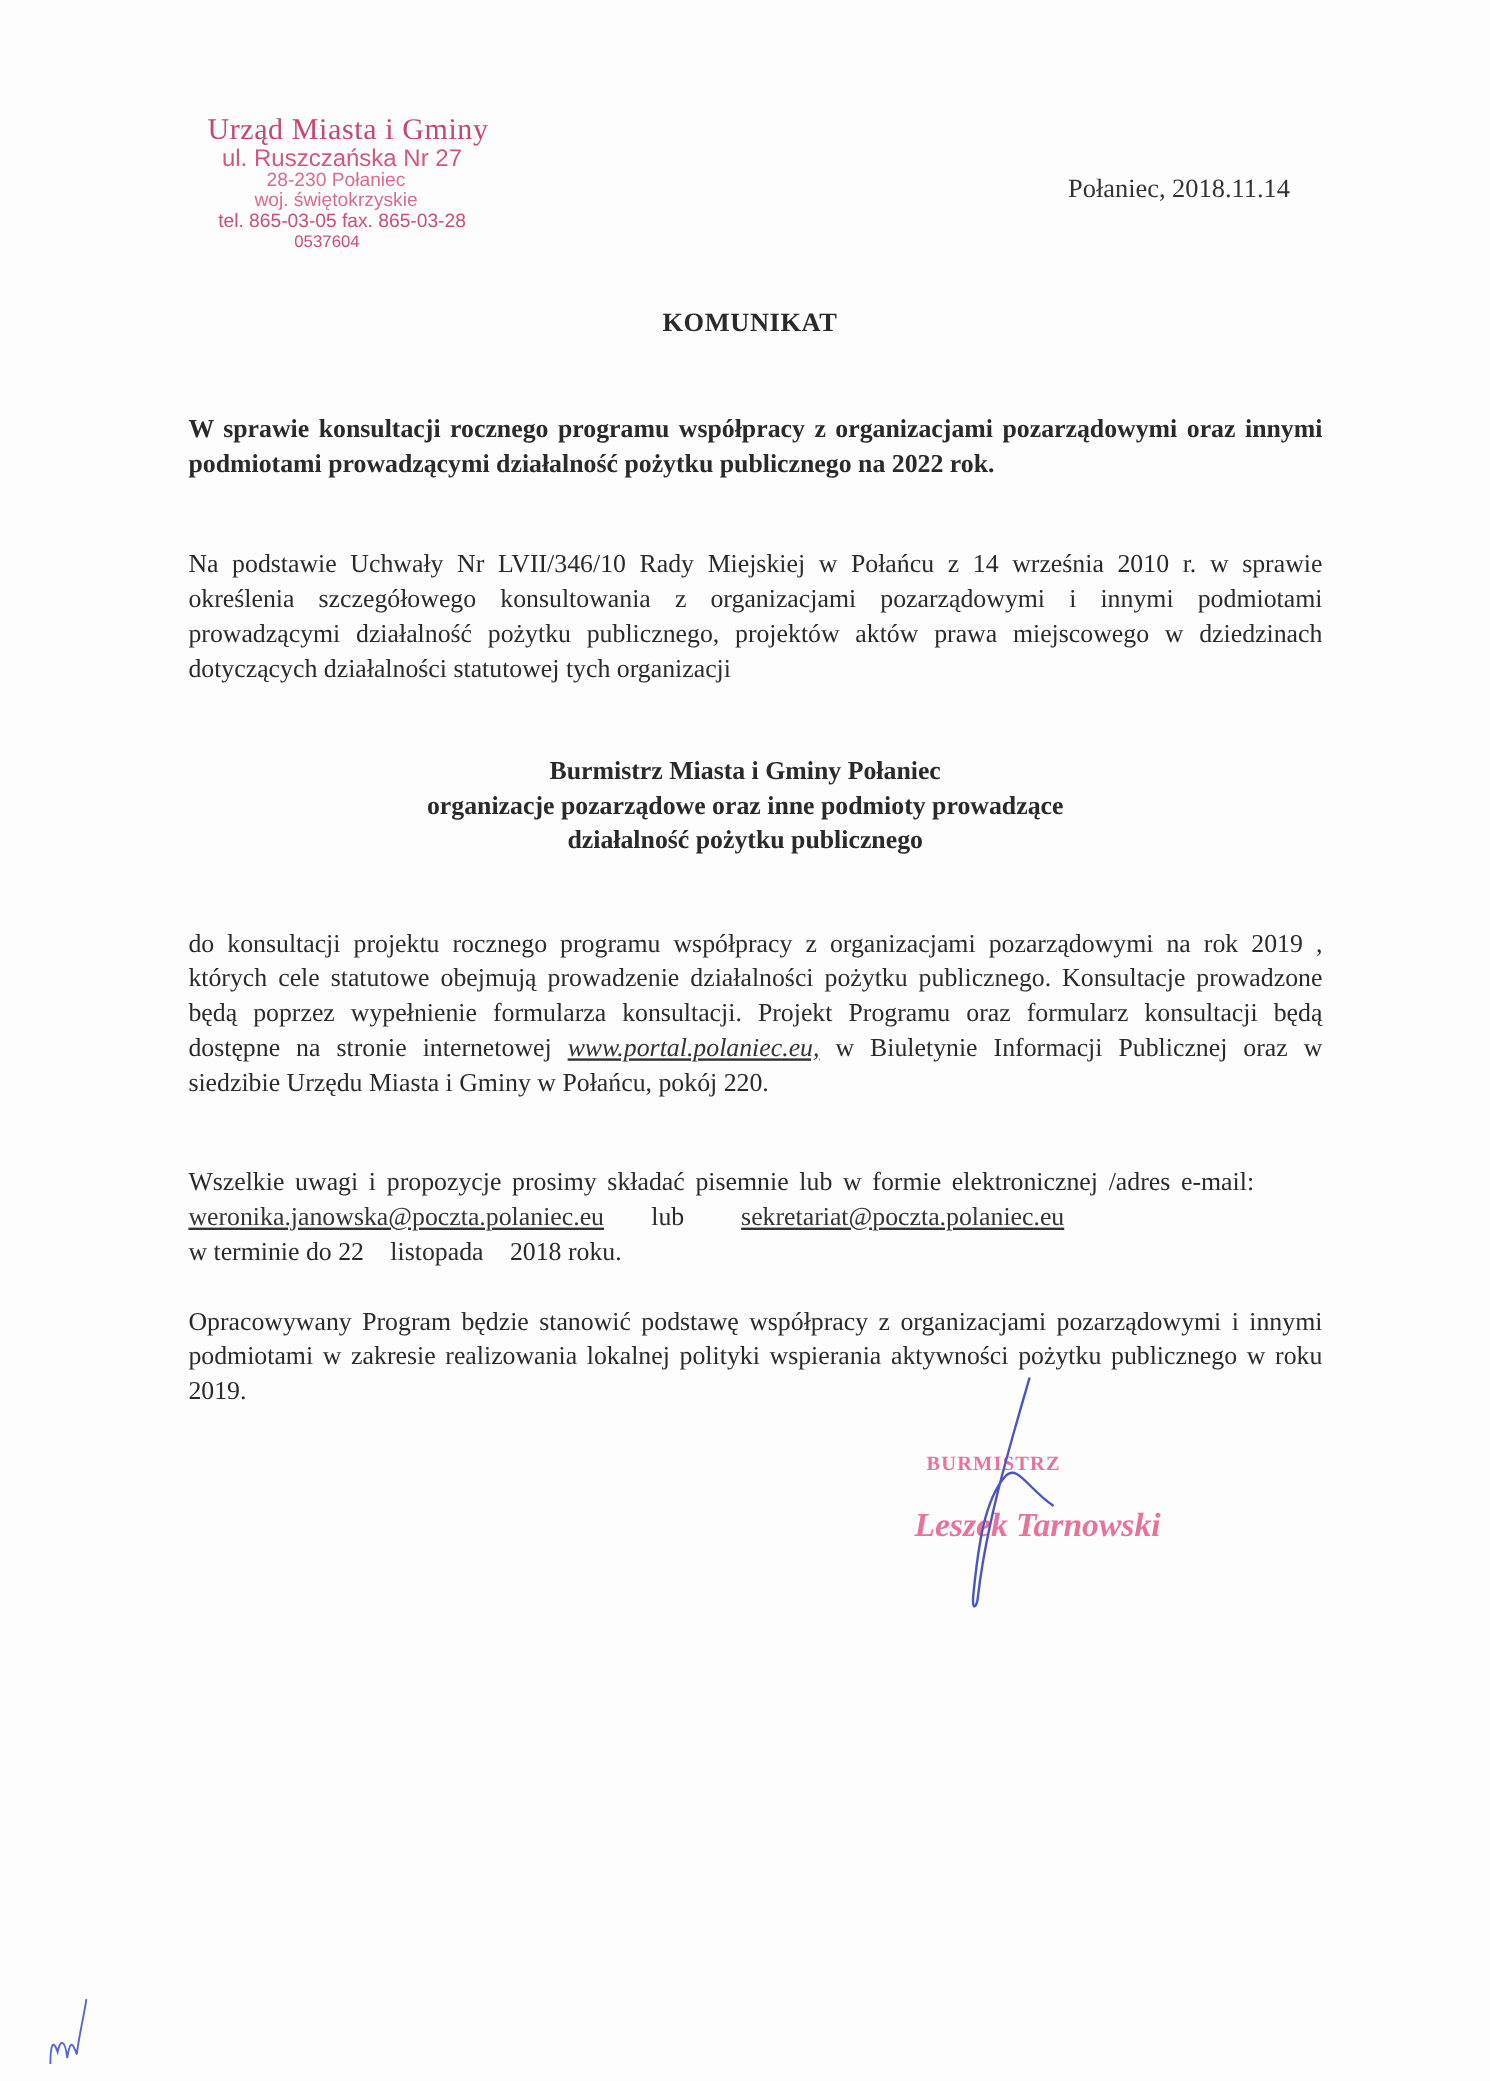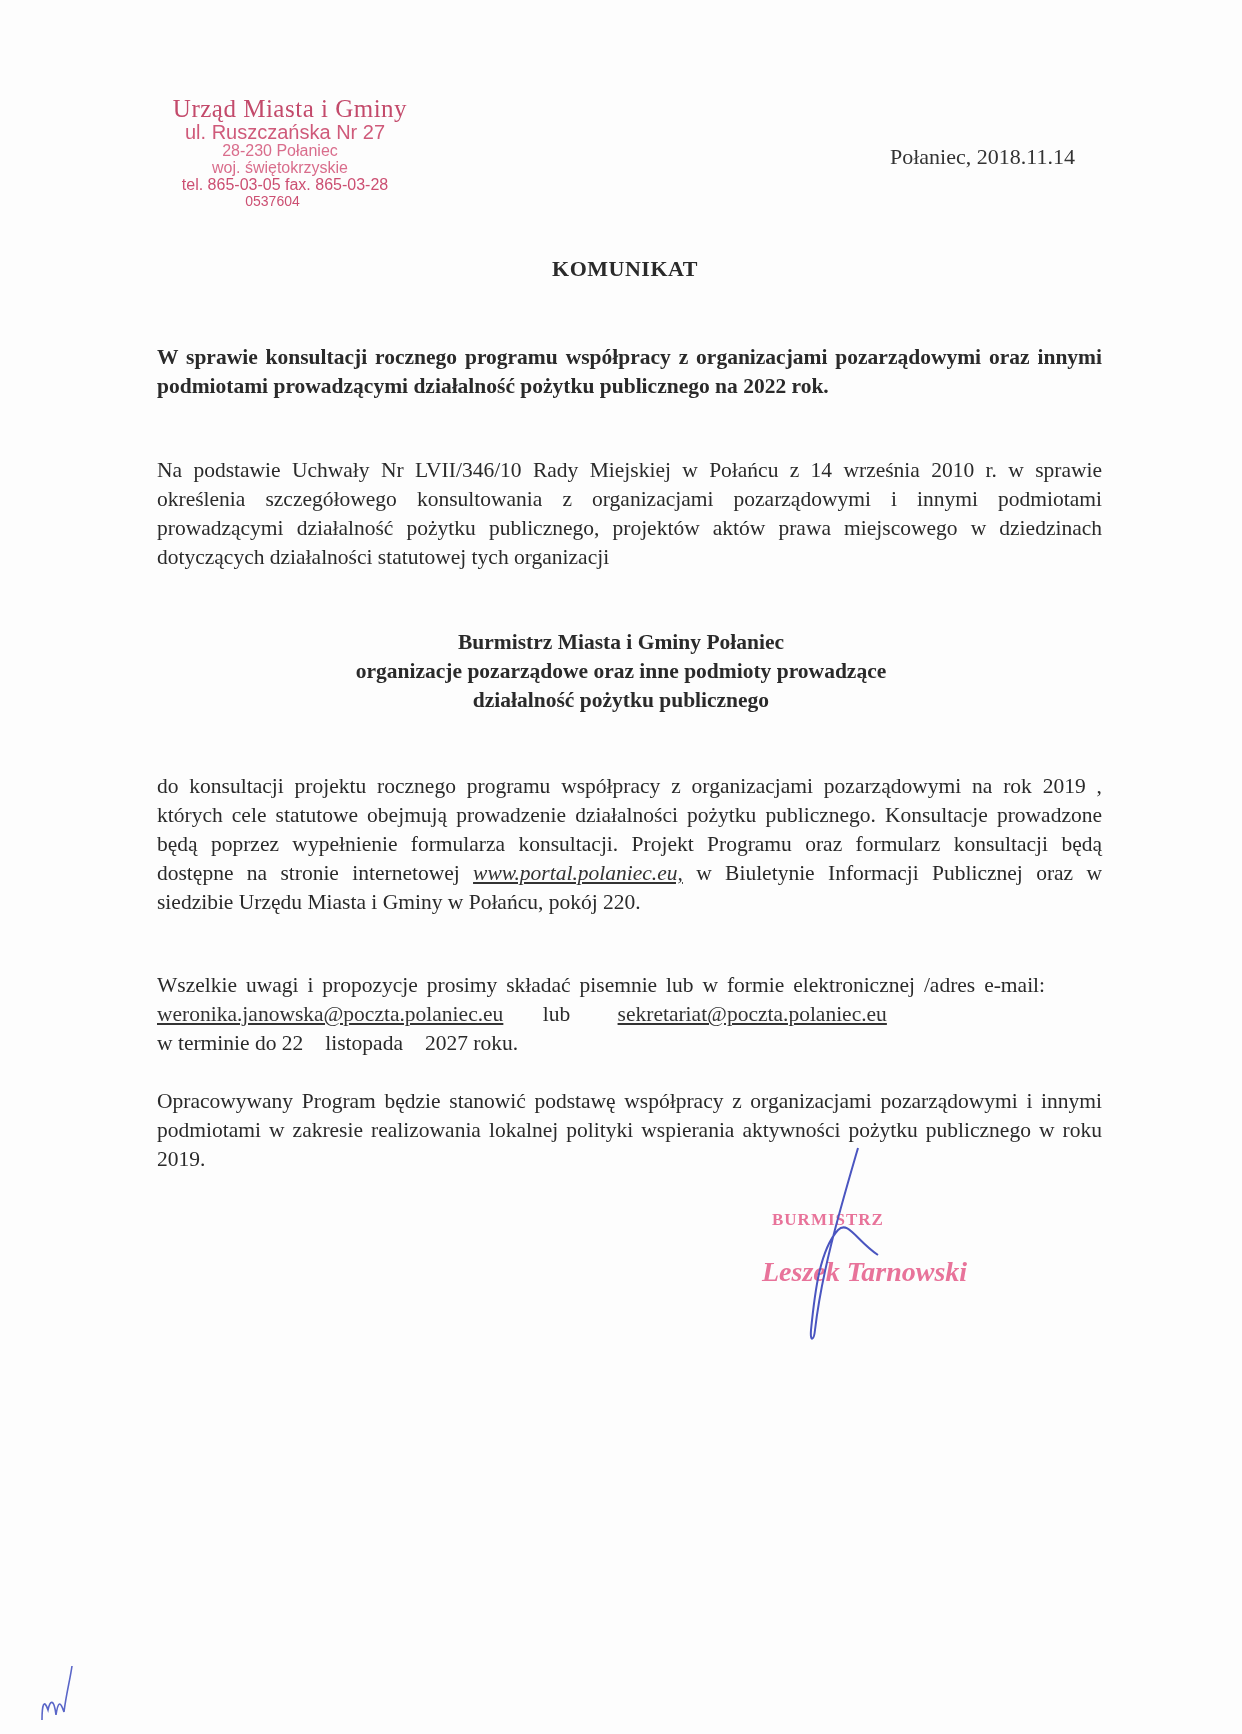--- a/index.html
+++ b/index.html
@@ -59,21 +59,21 @@
 
 <div class="para p2">
   <span>do konsultacji projektu rocznego programu współpracy z organizacjami pozarządowymi na rok 2019 , których cele statutowe obejmują prowadzenie działalności pożytku publicznego. Konsultacje prowadzone będą poprzez wypełnienie formularza konsultacji. Projekt Programu oraz formularz konsultacji będą dostępne na stronie internetowej </span><a class="link italic">www.portal.polaniec.eu,</a><span> w Biuletynie Informacji Publicznej oraz w siedzibie Urzędu Miasta i Gminy w Połańcu, pokój 220.</span>
 </div>
 
 <div class="para p3">
   <span>Wszelkie uwagi i propozycje prosimy składać pisemnie lub w formie elektronicznej /adres e-mail:</span>
   <span class="gap" style="width:48px"></span><a class="link">weronika.janowska@poczta.polaniec.eu</a>
   <span class="gap" style="width:34px"></span><span>lub</span>
   <span class="gap" style="width:42px"></span><a class="link">sekretariat@poczta.polaniec.eu</a><br>
-  <span>w terminie do 22</span><span class="gap" style="width:22px"></span><span>listopada</span><span class="gap" style="width:22px"></span><span>2027 roku.</span>
+  <span>w terminie do 22</span><span class="gap" style="width:22px"></span><span>listopada</span><span class="gap" style="width:22px"></span><span>2018 roku.</span>
 </div>
 
 <div class="para p4">Opracowywany Program będzie stanowić podstawę współpracy z organizacjami pozarządowymi i innymi podmiotami w zakresie realizowania lokalnej polityki wspierania aktywności pożytku publicznego w roku 2019.</div>
 
 <div class="seal">
   <div class="r1">BURMISTRZ</div>
   <div class="r2">Leszek Tarnowski</div>
 </div>
 
 <svg class="sig" viewBox="0 0 200 210">

